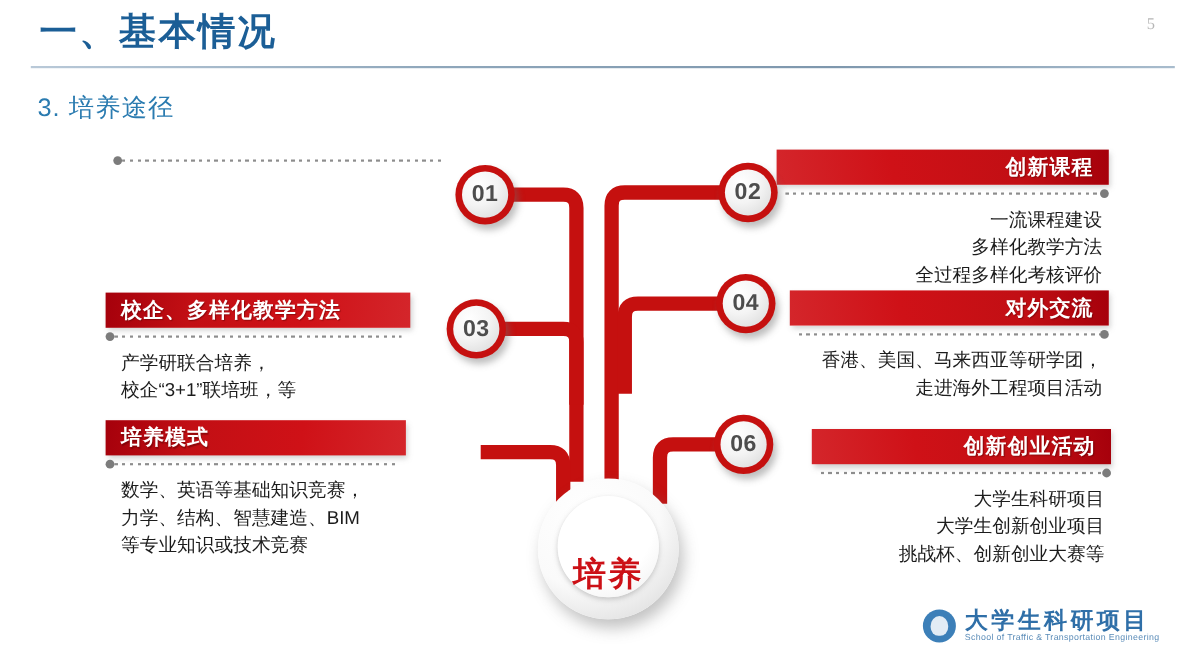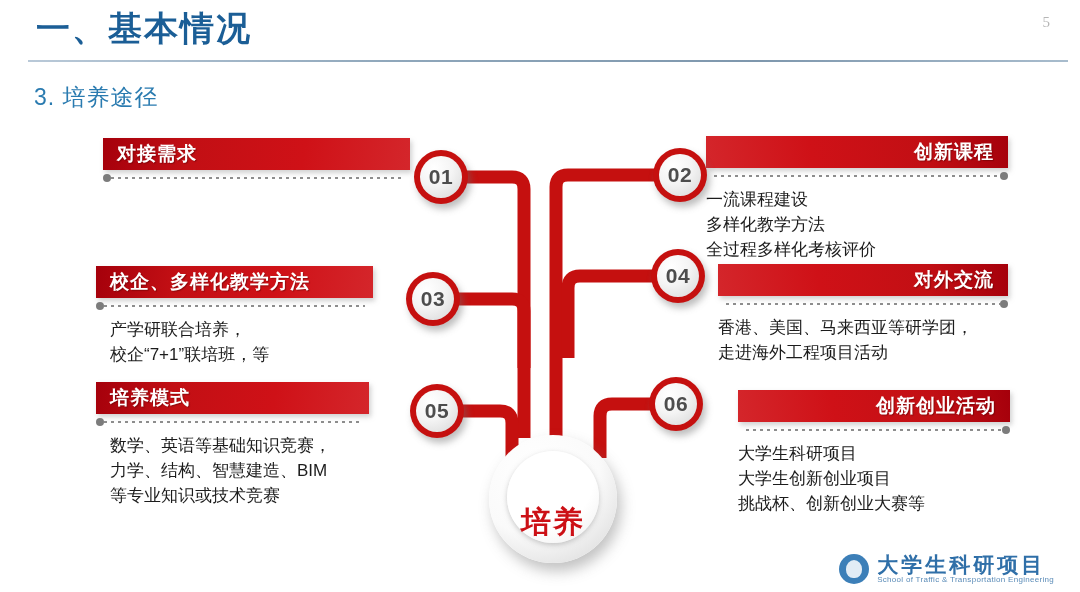--- a/index.html
+++ b/index.html
@@ -105,21 +105,21 @@
   .dotline.right .dot { right: 0; }
 
   .body-text {
     margin-top: 6px;
     font-size: 17px;
     line-height: 25px;
     color: #1c1c1c;
     white-space: pre-line;
   }
   .body-text.left  { text-align: left;  padding-left: 14px; }
-  .body-text.right { text-align: left; padding-right: 6px; }
+  .body-text.right { text-align: right; padding-right: 6px; }
 
   
   .marker {
     position: absolute;
     width: 54px; height: 54px;
     border-radius: 50%;
     background: #c5100f;
     box-shadow: 3px 5px 7px rgba(110,110,110,0.45);
     z-index: 4;
   }
@@ -230,39 +230,36 @@
 
       <path d="M680,57 H568 Q556,57 556,69 V320"></path>
 
       <path d="M688,158 H580 Q568,158 568,170 V240"></path>
 
       <path d="M676,286 H612 Q600,286 600,298 V340"></path>
     </g>
   </svg>
 
   <div class="node" style="left:103px; top:20px; width:307px;">
-    <div class="bar left">
-      <span class="bar-label">对接需求</span>
-    </div>
     <div class="dotline left">
       <span class="dash"></span>
       <span class="dot"></span>
     </div>
   </div>
 
   <div class="node" style="left:96px; top:148px; width:277px;">
     <div class="bar left">
       <span class="bar-label">校企、多样化教学方法</span>
     </div>
     <div class="dotline left">
       <span class="dash"></span>
       <span class="dot"></span>
     </div>
     <div class="body-text left">产学研联合培养，
-校企“7+1”联培班，等</div>
+校企“3+1”联培班，等</div>
   </div>
 
   <div class="node" style="left:96px; top:264px; width:273px;">
     <div class="bar left">
       <span class="bar-label">培养模式</span>
     </div>
     <div class="dotline left">
       <span class="dash"></span>
       <span class="dot"></span>
     </div>
@@ -320,25 +317,20 @@
     </div>
   </div>
   <div class="marker" style="left:406px; top:154px;">
     <div class="inner">
       <span class="num">03</span>
     </div>
   </div>
   <div class="marker" style="left:651px; top:131px;">
     <div class="inner">
       <span class="num">04</span>
-    </div>
-  </div>
-  <div class="marker" style="left:410px; top:266px;">
-    <div class="inner">
-      <span class="num">05</span>
     </div>
   </div>
   <div class="marker" style="left:649px; top:259px;">
     <div class="inner">
       <span class="num">06</span>
     </div>
   </div>
 
   <div id="hub">
     <div id="hub-outer"></div>

